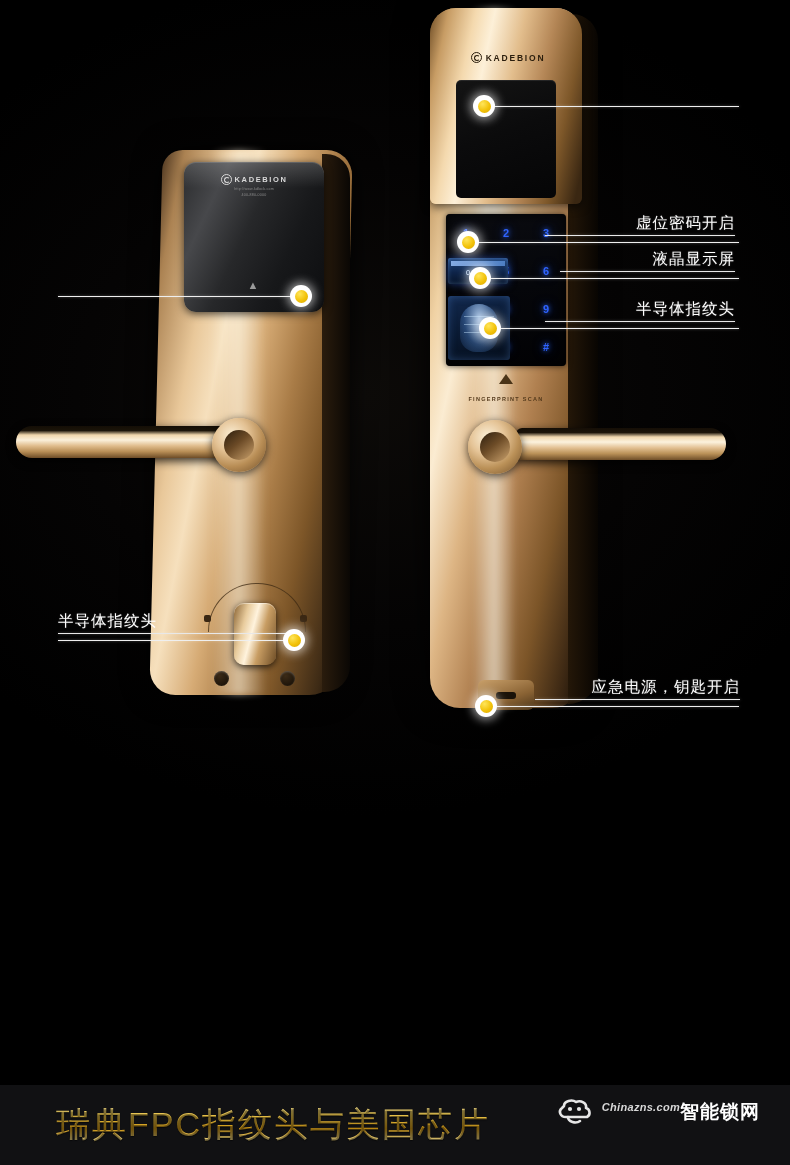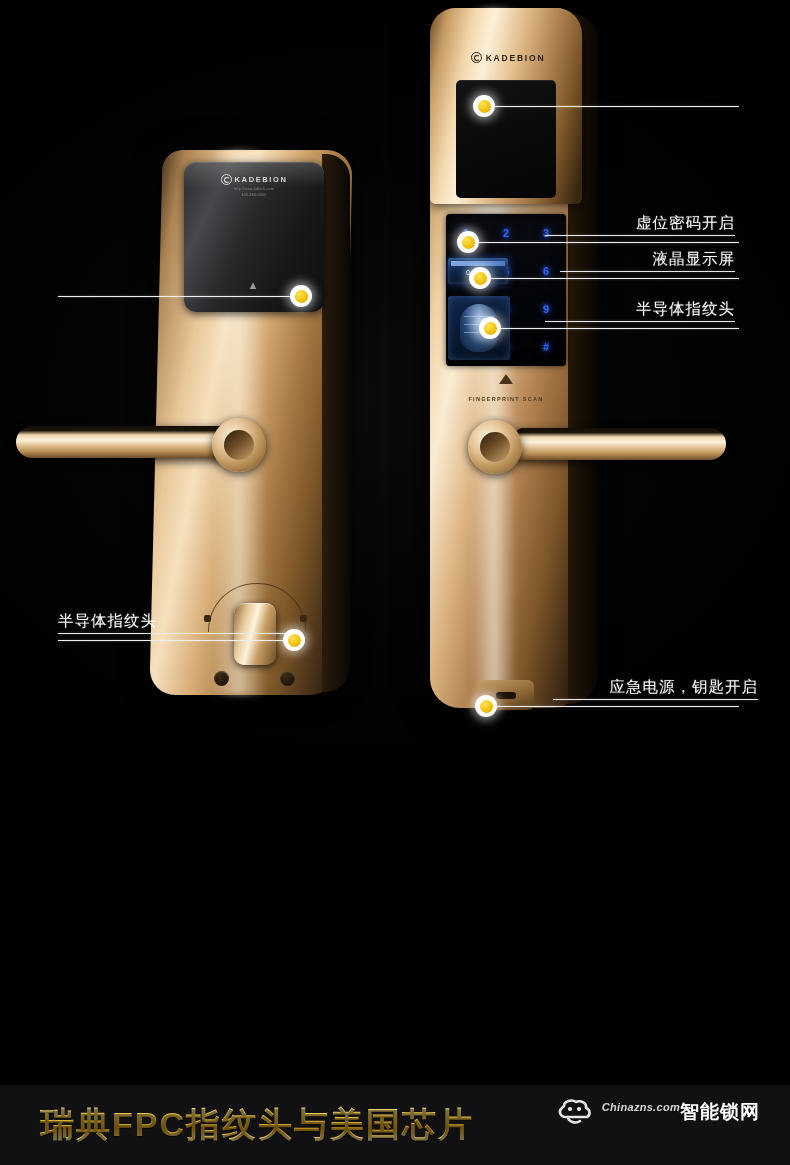--- a/index.html
+++ b/index.html
@@ -126,21 +126,21 @@
   .keyhole{position:absolute;left:60px;top:672px;width:56px;height:30px;border-radius:6px;
     background:linear-gradient(160deg,#c9a06a,#8a6334 60%,#4c351a);}
   .keyhole-slot{position:absolute;left:78px;top:684px;width:20px;height:7px;border-radius:3px;background:#1a1208;}
 
   
   .speed{position:absolute;left:0;top:865px;width:790px;height:160px;}
 
   
   .banner{position:absolute;left:0;top:1085px;width:790px;height:80px;background:#111113;
     display:flex;align-items:center;}
-  .banner-title{margin-left:40px;font-size:34px;font-weight:700;letter-spacing:2px;
+  .banner-title{margin-left:56px;font-size:34px;font-weight:400;letter-spacing:2px;
     background:linear-gradient(180deg,#fff1b0 0%,#f3cc4e 28%,#d79d16 58%,#f6dc83 82%,#bf8a12 100%);
     -webkit-background-clip:text;background-clip:text;color:transparent;
     text-shadow:0 1px 1px rgba(0,0,0,.5);}
   .watermark{position:absolute;right:30px;top:1098px;display:flex;align-items:center;gap:8px;}
   .wm-cloud{width:40px;height:28px;position:relative;}
   .wm-txt{display:flex;flex-direction:row;line-height:1.05;}
   .wm-en{color:#d8d8d8;font-size:11px;font-style:italic;font-weight:700;letter-spacing:.3px;}
   .wm-cn{color:#fff;font-size:19px;font-weight:700;letter-spacing:1px;}
 </style>
 </head>
@@ -252,21 +252,21 @@
   <div class="leader" style="left:490px;top:278px;width:249px;"></div>
   <div class="dot" style="left:469px;top:267px;"></div>
 
   <div class="callout right" style="left:545px;top:300px;width:190px;">
     <span class="txt">半导体指纹头</span>
     <span class="rule"></span>
   </div>
   <div class="leader" style="left:500px;top:328px;width:239px;"></div>
   <div class="dot" style="left:479px;top:317px;"></div>
 
-  <div class="callout right" style="left:535px;top:678px;width:205px;padding-left:18px;">
+  <div class="callout right" style="left:535px;top:678px;width:205px;">
     <span class="txt">应急电源，钥匙开启</span>
     <span class="rule"></span>
   </div>
   <div class="leader" style="left:496px;top:706px;width:243px;"></div>
   <div class="dot" style="left:475px;top:695px;"></div>
 
   <div class="leader" style="left:58px;top:296px;width:237px;"></div>
   <div class="dot" style="left:290px;top:285px;"></div>
 
   <div class="callout left" style="left:58px;top:612px;width:245px;">

